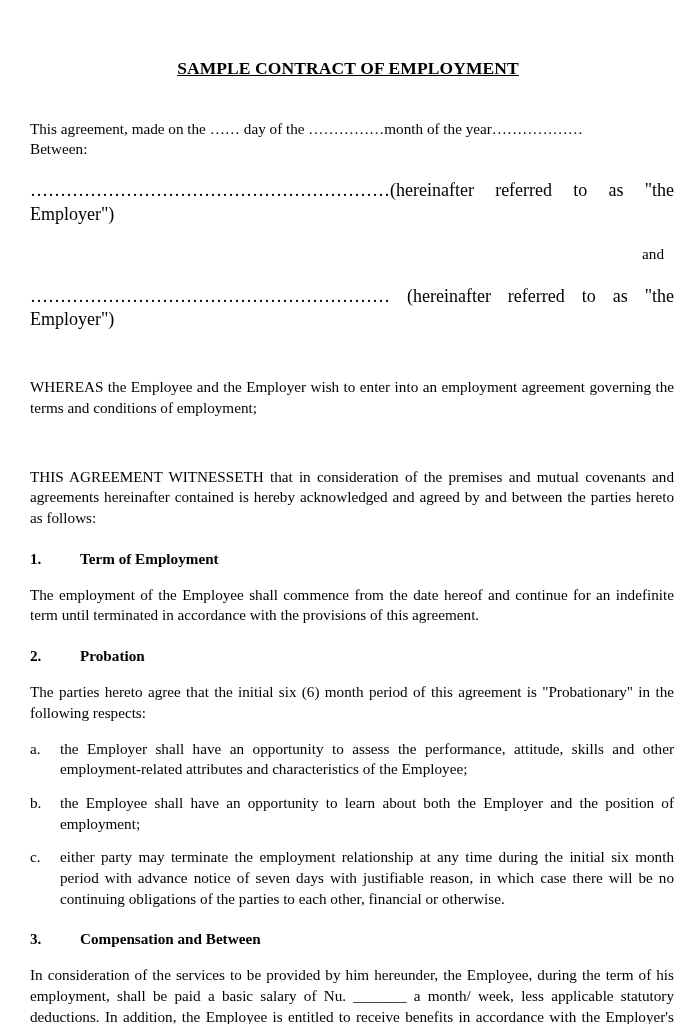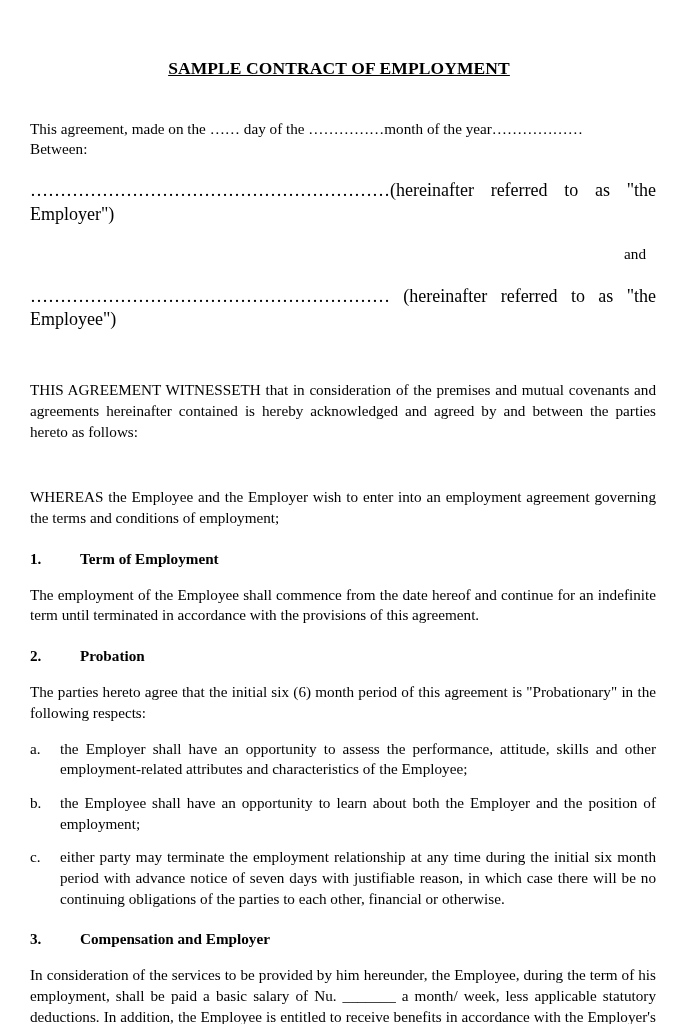--- a/index.html
+++ b/index.html
@@ -12,21 +12,21 @@
     height: 1024px;
     font-family: "Liberation Serif", serif;
     color: #000000;
     overflow: hidden;
   }
   .page {
     position: relative;
     width: 698px;
     height: 856px;
     box-sizing: border-box;
-    padding: 46px 42px 0 30px;
+    padding: 46px 24px 0 30px;
   }
   .doc-title {
     text-align: center;
     font-size: 17.5px;
     font-weight: bold;
     text-decoration: underline;
     letter-spacing: 0.1px;
     margin: 12px 0 0 0;
     padding-right: 8px;
   }
@@ -106,25 +106,25 @@
   <h1 class="doc-title">SAMPLE CONTRACT OF EMPLOYMENT</h1>
 
   <p class="para intro-line">This agreement, made on the …… day of the ……………month of the year………………</p>
 
   <p class="para between">Between:</p>
 
   <p class="para blank-line">……………………………………………………(hereinafter referred to as "the Employer")</p>
 
   <p class="para and-line">and</p>
 
-  <p class="para blank-line">…………………………………………………… (hereinafter referred to as "the Employee")</p>
+  <p class="para blank-line">…………………………………………………… (hereinafter referred to as "the Employer")</p>
+
+  <p class="para whereas">WHEREAS the Employee and the Employer wish to enter into an employment agreement governing the terms and conditions of employment;</p>
 
   <p class="para witnesseth">THIS AGREEMENT WITNESSETH that in consideration of the premises and mutual covenants and agreements hereinafter contained is hereby acknowledged and agreed by and between the parties hereto as follows:</p>
-
-  <p class="para whereas">WHEREAS the Employee and the Employer wish to enter into an employment agreement governing the terms and conditions of employment;</p>
 
   <div class="clause-head">
     <span class="clause-num">1.</span>
     <span>Term of Employment</span>
   </div>
   <p class="clause-body">The employment of the Employee shall commence from the date hereof and continue for an indefinite term until terminated in accordance with the provisions of this agreement.</p>
 
   <div class="clause-head">
     <span class="clause-num">2.</span>
     <span>Probation</span>
@@ -139,17 +139,17 @@
     <span class="list-marker">b.</span>
     <span class="list-text">the Employee shall have an opportunity to learn about both the Employer and the position of employment;</span>
   </div>
   <div class="list-item">
     <span class="list-marker">c.</span>
     <span class="list-text">either party may terminate the employment relationship at any time during the initial six month period with advance notice of seven days with justifiable reason, in which case there will be no continuing obligations of the parties to each other, financial or otherwise.</span>
   </div>
 
   <div class="clause-head">
     <span class="clause-num">3.</span>
-    <span>Compensation and Employer</span>
+    <span>Compensation and Between</span>
   </div>
   <p class="clause-body">In consideration of the services to be provided by him hereunder, the Employee, during the term of his employment, shall be paid a basic salary of Nu. _______ a month/ week, less applicable statutory deductions. In addition, the Employee is entitled to receive benefits in accordance with the Employer's standard benefit package, as amended from time to time.</p>
 
 </div>
 
 </body></html>

